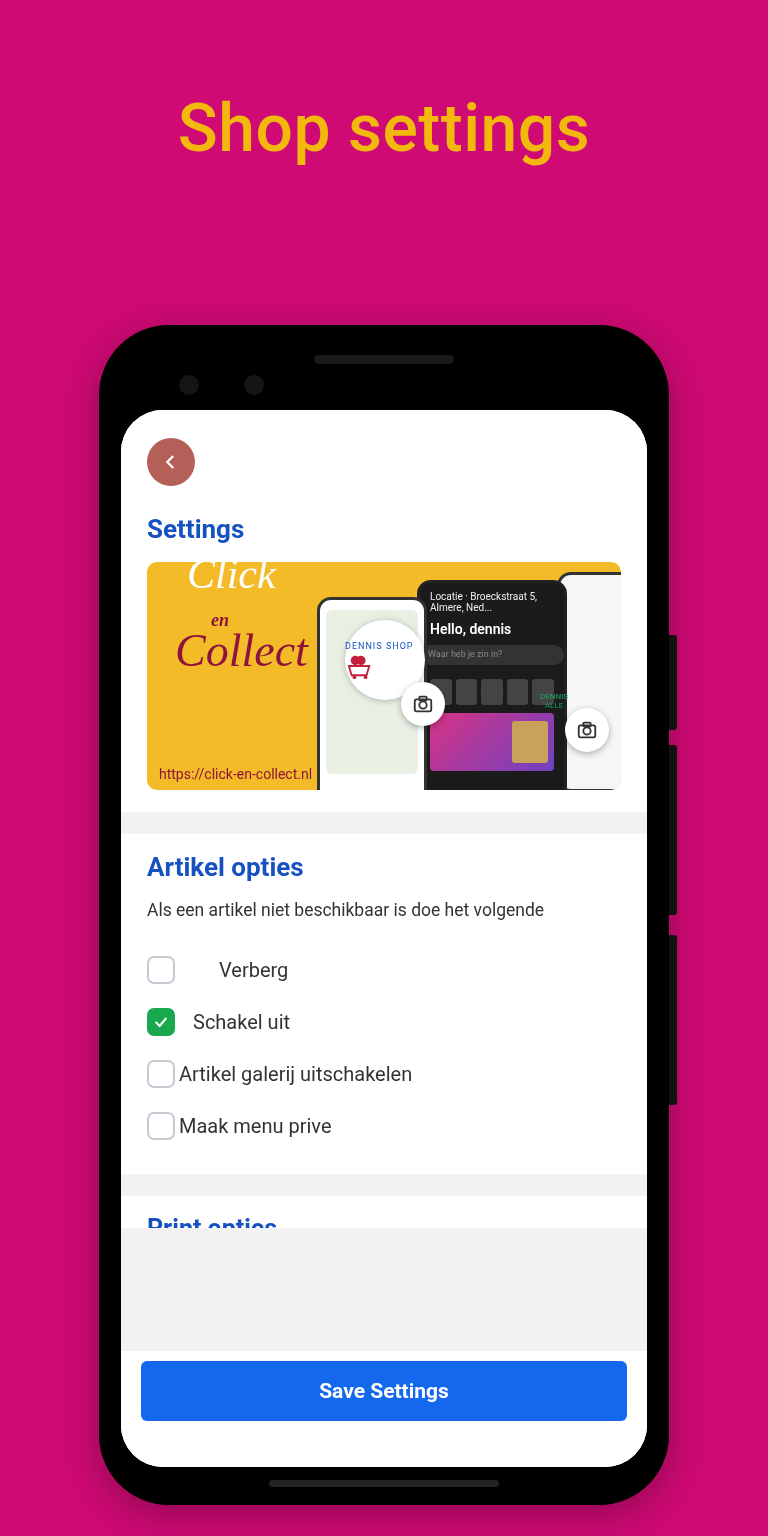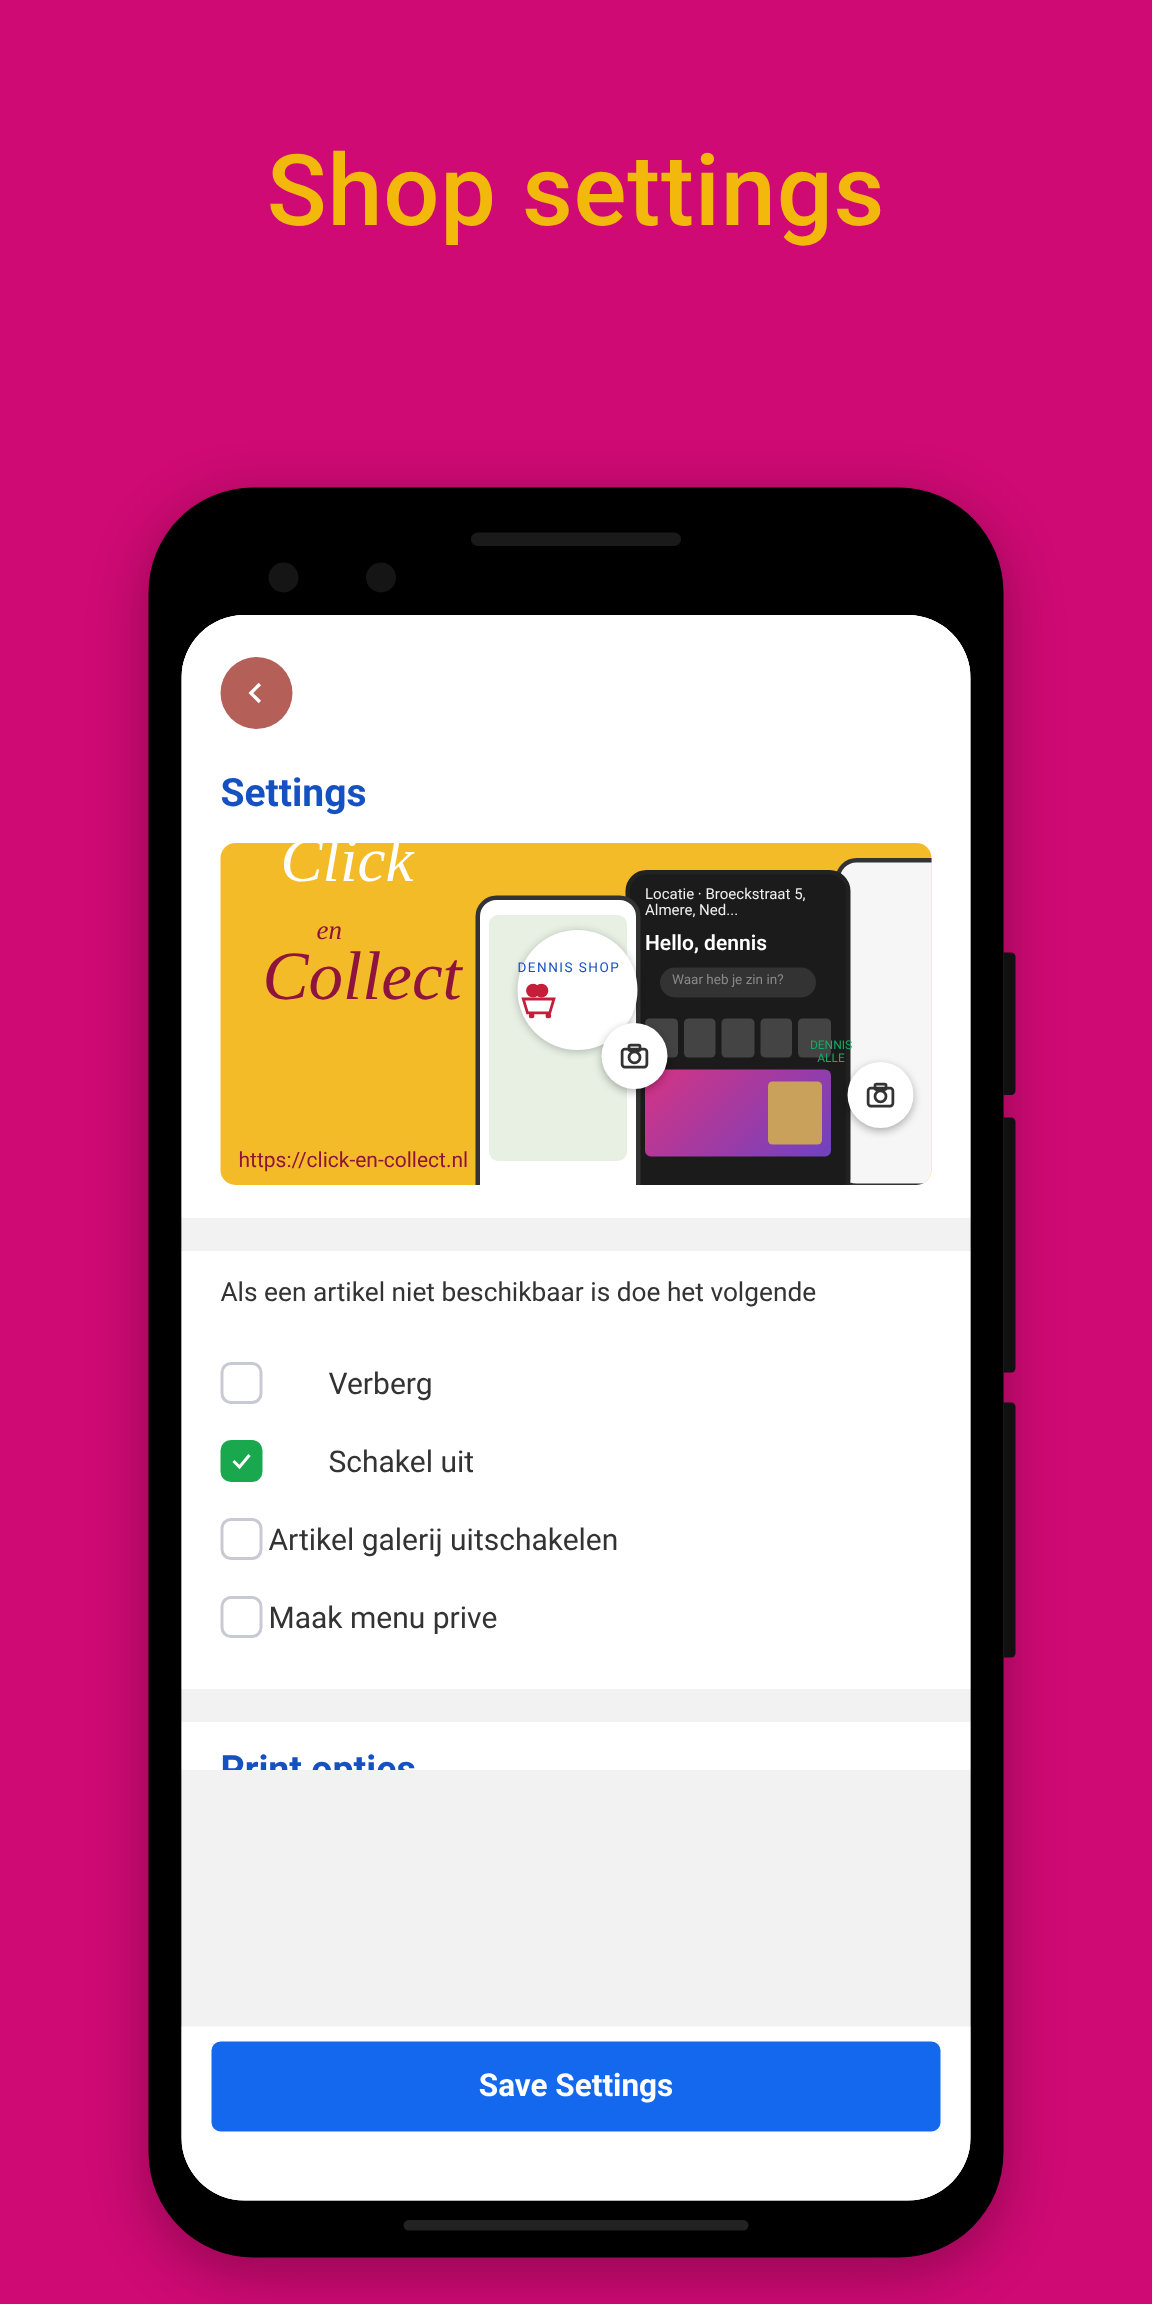--- a/index.html
+++ b/index.html
@@ -139,20 +139,21 @@
     left: 40px;
   }
   .banner-text .en {
     font-family: Georgia, serif;
     font-style: italic;
     color: #8e143d;
     position: absolute;
     top: 48px;
     left: 64px;
     font-size: 18px;
+    font-weight: bold;
   }
   .banner-text .line2 {
     font-family: Georgia, 'Times New Roman', serif;
     font-style: italic;
     font-size: 46px;
     color: #8e143d;
     position: absolute;
     top: 62px;
     left: 28px;
   }
@@ -170,21 +171,21 @@
     background: #fff;
     border: 3px solid #333;
   }
   .mockphone.dark { background:#1b1b1b; border-color:#222; }
   .mp1 { top: 35px; left: 170px; width: 110px; height: 220px; }
   .mp2 { top: 18px; left: 270px; width: 150px; height: 220px; }
   .mp3 { top: 10px; left: 410px; width: 90px;  height: 220px; background:#f6f6f6; }
 
   .mp2-header { padding:8px 10px; color:#eee; font-size:10px; }
   .mp2-hello  { color:#fff; font-size:14px; font-weight:600; padding-left:10px; }
-  .mp2-search { margin:8px 20px; background:#333; border-radius:14px; height:20px; color:#888; font-size:9px; padding:4px 8px; }
+  .mp2-search { margin:8px 0; background:#333; border-radius:14px; height:20px; color:#888; font-size:9px; padding:4px 8px; }
   .mp2-row    { display:flex; gap:4px; padding:6px 10px; }
   .mp2-row .sq{ flex:1; height:26px; background:#444; border-radius:3px; }
   .mp2-tile   { margin:2px 10px; height:58px; background:linear-gradient(135deg,#d63384,#6f42c1); border-radius:4px; position:relative; }
   .mp2-tile::after{content:""; position:absolute; right:6px; top:8px; width:36px; height:42px; background:#c9a15a; border-radius:3px;}
   .bekijk { position:absolute; right:-10px; top:110px; width:40px; font-size:8px; color:#1ba864; text-align:center; line-height:1.1;}
 
   .mp1-map { position:absolute; inset:10px 6px 40px 6px; background:#e8f0e4; border-radius:6px; }
   .logo-badge {
     position:absolute; top:58px; left:198px; width:80px; height:80px;
     background:#fff; border-radius:50%;
@@ -347,20 +348,21 @@
             <svg viewBox="0 0 24 24">
                 <rect x="3" y="7" width="18" height="13" rx="2" fill="none" stroke="#333" stroke-width="2"></rect>
                 <circle cx="12" cy="13" r="4" fill="none" stroke="#333" stroke-width="2"></circle>
                 <rect x="8" y="4" width="8" height="4" rx="1" fill="none" stroke="#333" stroke-width="2"></rect>
               </svg>
           </div>
         </div>
       </div>
 
       <div class="card opts">
+        <div class="heading" style="margin-top:0;">Artikel opties</div>
         <div class="subtext">Als een artikel niet beschikbaar is doe het volgende</div>
 
         <div class="check-row">
           <div class="checkbox"></div>
           <div class="lbl">Verberg</div>
         </div>
         <div class="check-row">
           <div class="checkbox checked">
             <svg viewBox="0 0 24 24">
                 <polyline points="4 12 10 18 20 6"></polyline>

